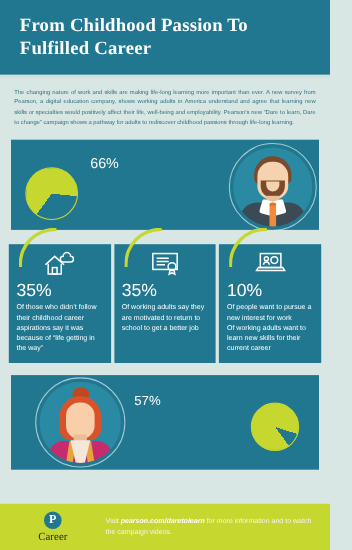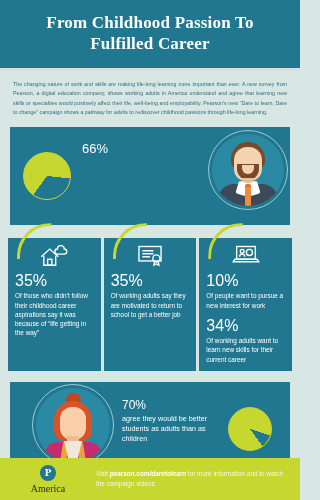--- a/index.html
+++ b/index.html
@@ -8,21 +8,20 @@
     font-family: "Liberation Sans", sans-serif;
     background: #d8e6e4;
     overflow: hidden;
   }
   .page { position: relative; width: 300px; height: 500px; background: #d8e6e4; }
 
   
   .header {
     background: #20778f;
     padding: 12px 18px 14px 18px;
-    text-align: center;
   }
   .header h1 {
     color: #ffffff;
     font-family: "Liberation Serif", serif;
     font-weight: bold;
     font-size: 17px;
     line-height: 1.24;
     letter-spacing: .2px;
   }
   .header-rule { height: 3px; background: #cfe0de; }
@@ -33,21 +32,21 @@
     color: #2d6f7f;
     font-size: 5.3px;
     line-height: 1.75;
     text-align: justify;
   }
 
   
   .hero {
     position: relative;
     margin: 2px 10px 0 10px;
-    height: 98px;
+    height: 82px;
     background: #20778f;
     overflow: hidden;
   }
   .pie {
     position: absolute;
     left: 13px; top: 25px;
     width: 48px; height: 48px;
     border-radius: 50%;
     border: 1.6px solid #c6d72f;
     background:
@@ -302,50 +301,48 @@
         <svg viewBox="0 0 40 30" fill="none" stroke="#ffffff" stroke-width="1.6">
           <rect x="9" y="5" width="22" height="15"></rect>
           <path d="M5 23 H35 L33 20 H7 Z"></path>
           <circle cx="15.5" cy="10.5" r="2.2"></circle>
           <path d="M12.5 17 a3 3 0 0 1 6 0"></path>
           <circle cx="24" cy="12" r="3.6"></circle>
         </svg>
       </div>
       <div class="card-pct">10%</div>
       <div class="card-desc">Of people want to pursue a new interest for work</div>
-      <div class="card-pct second">34%</div>
       <div class="card-desc">Of working adults want to learn new skills for their current career</div>
     </div>
 
   </div>
 
   <div class="bottom">
     <div class="w-wrap">
       <div class="w-ring"></div>
       <div class="w-clip">
         <div class="w-bun"></div>
         <div class="w-hair"></div>
         <div class="w-face"></div>
         <div class="w-neck"></div>
         <div class="w-body"></div>
         <div class="w-trimL"></div>
         <div class="w-trimR"></div>
         <div class="w-vlap"></div>
       </div>
     </div>
     <div class="bottom-text">
-      <div class="bottom-pct">70%</div>
-      <div class="bottom-desc">agree they would be better students as adults than as children</div>
+      <div class="bottom-pct">57%</div>
     </div>
     <div class="pie2"></div>
   </div>
 
   <div class="footer">
     <div class="footer-logo">
       <div class="logo-circle">P</div>
-      <div class="logo-word">America</div>
+      <div class="logo-word">Career</div>
     </div>
     <div class="footer-cta">
       <span>Visit </span><b>pearson.com/daretolearn</b><span> for more information and to watch the campaign videos.</span>
     </div>
   </div>
 
 </div>
 
 </body></html>

